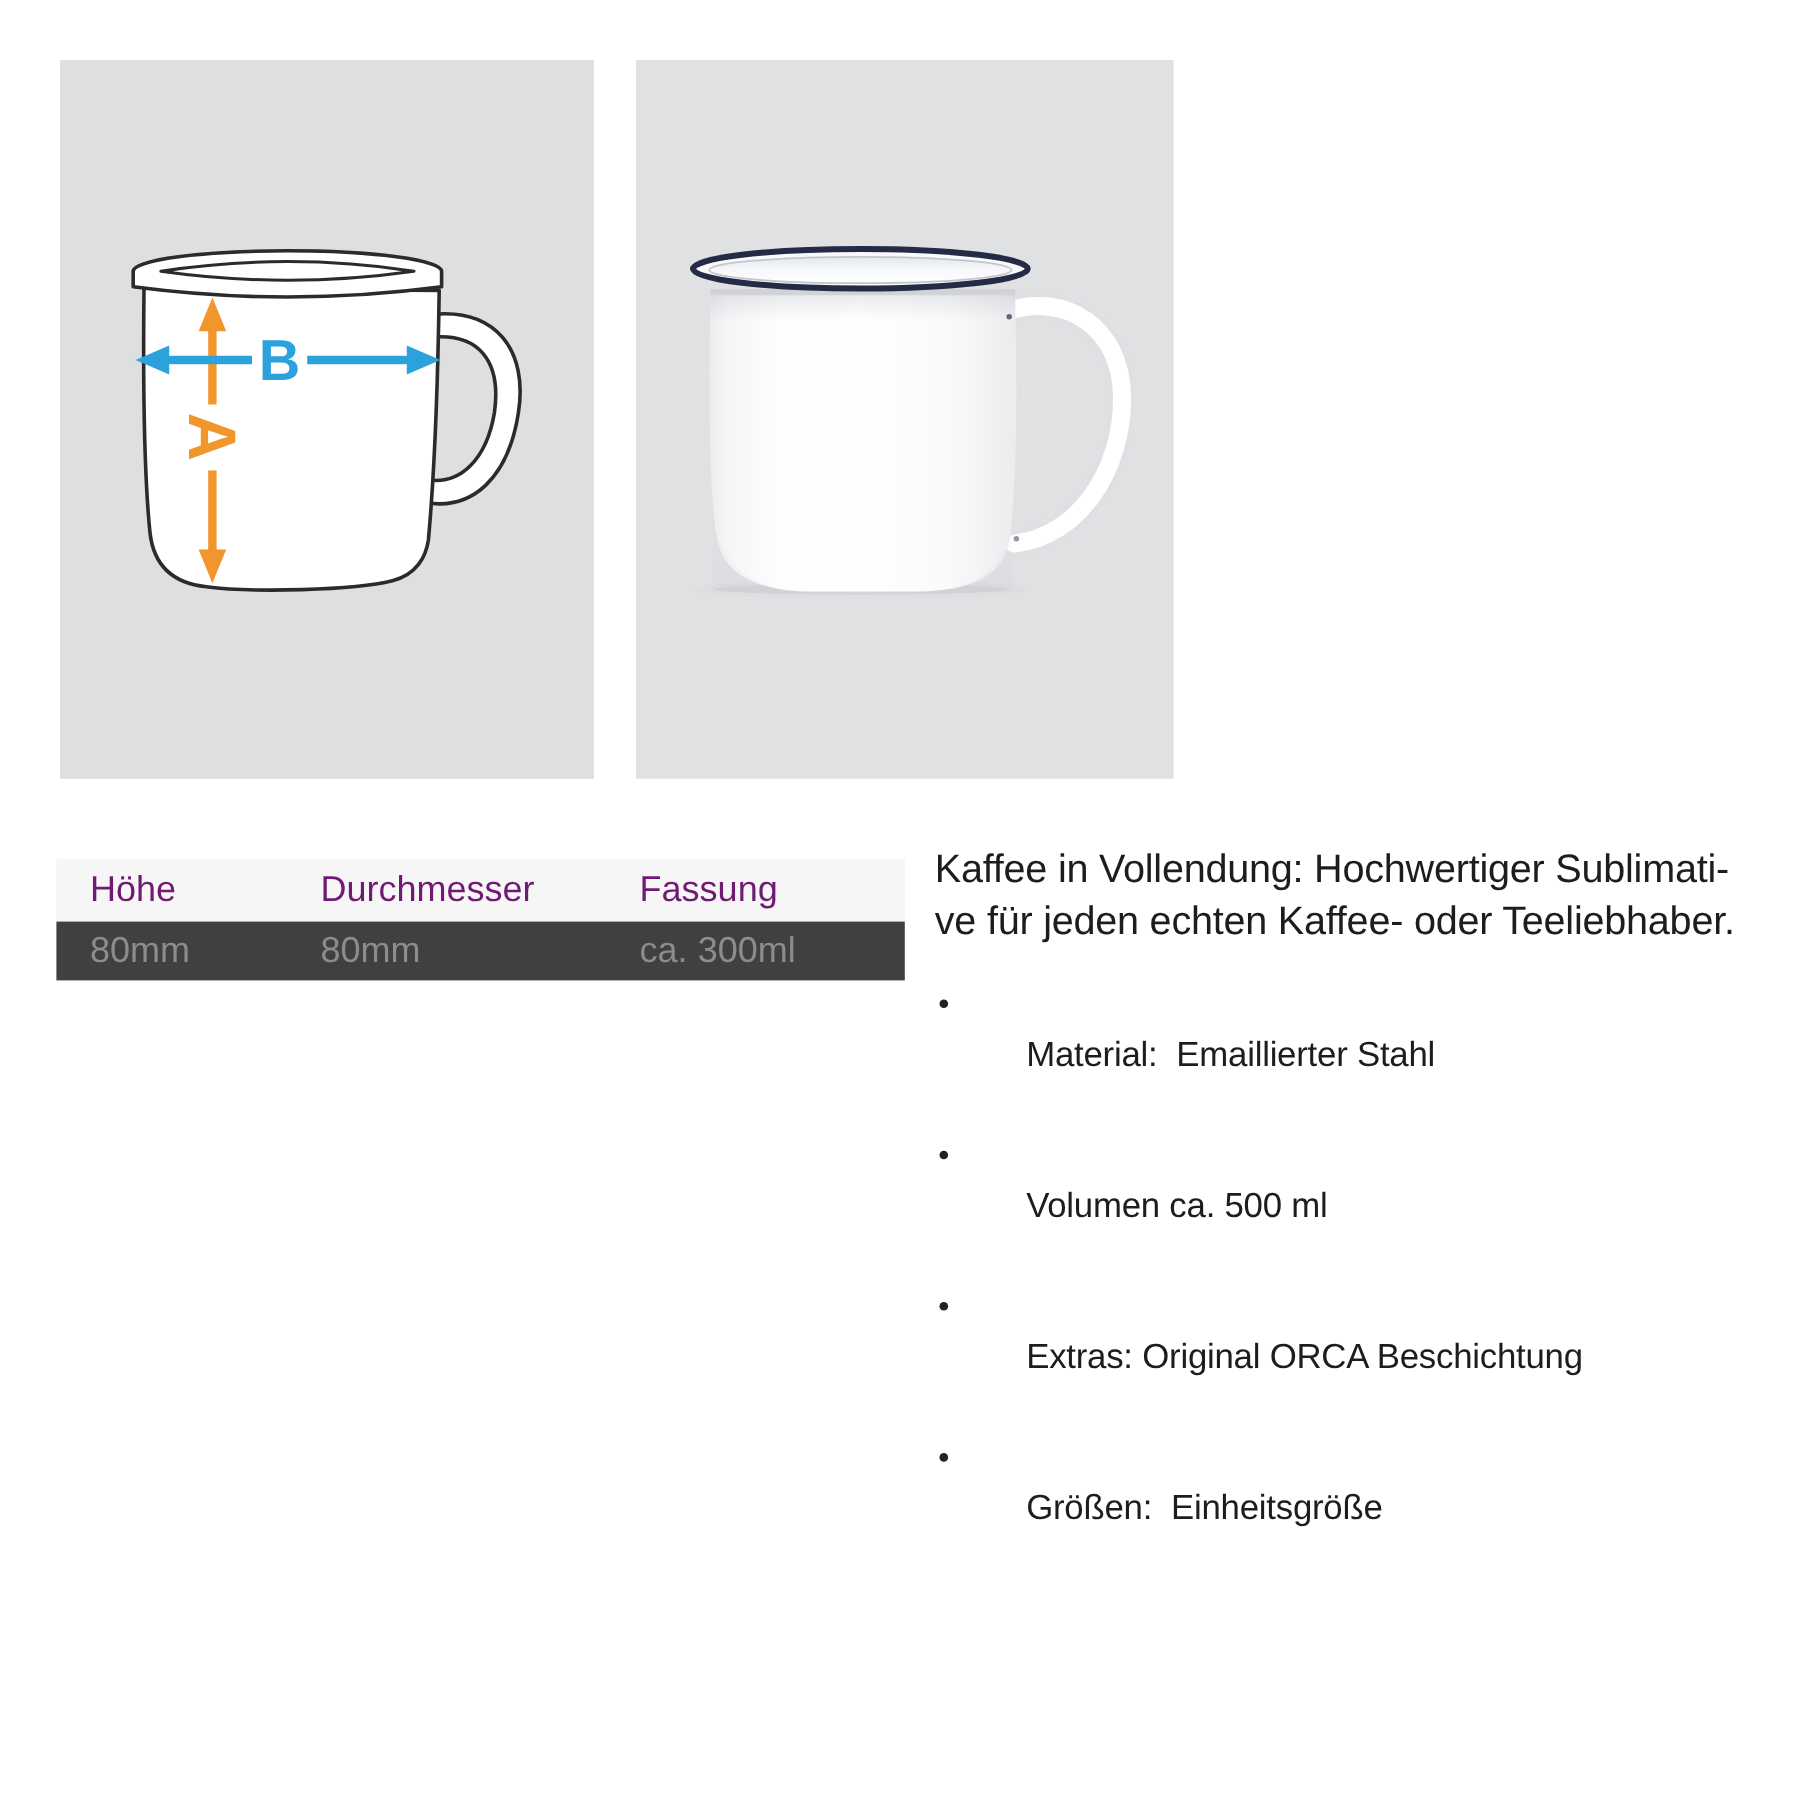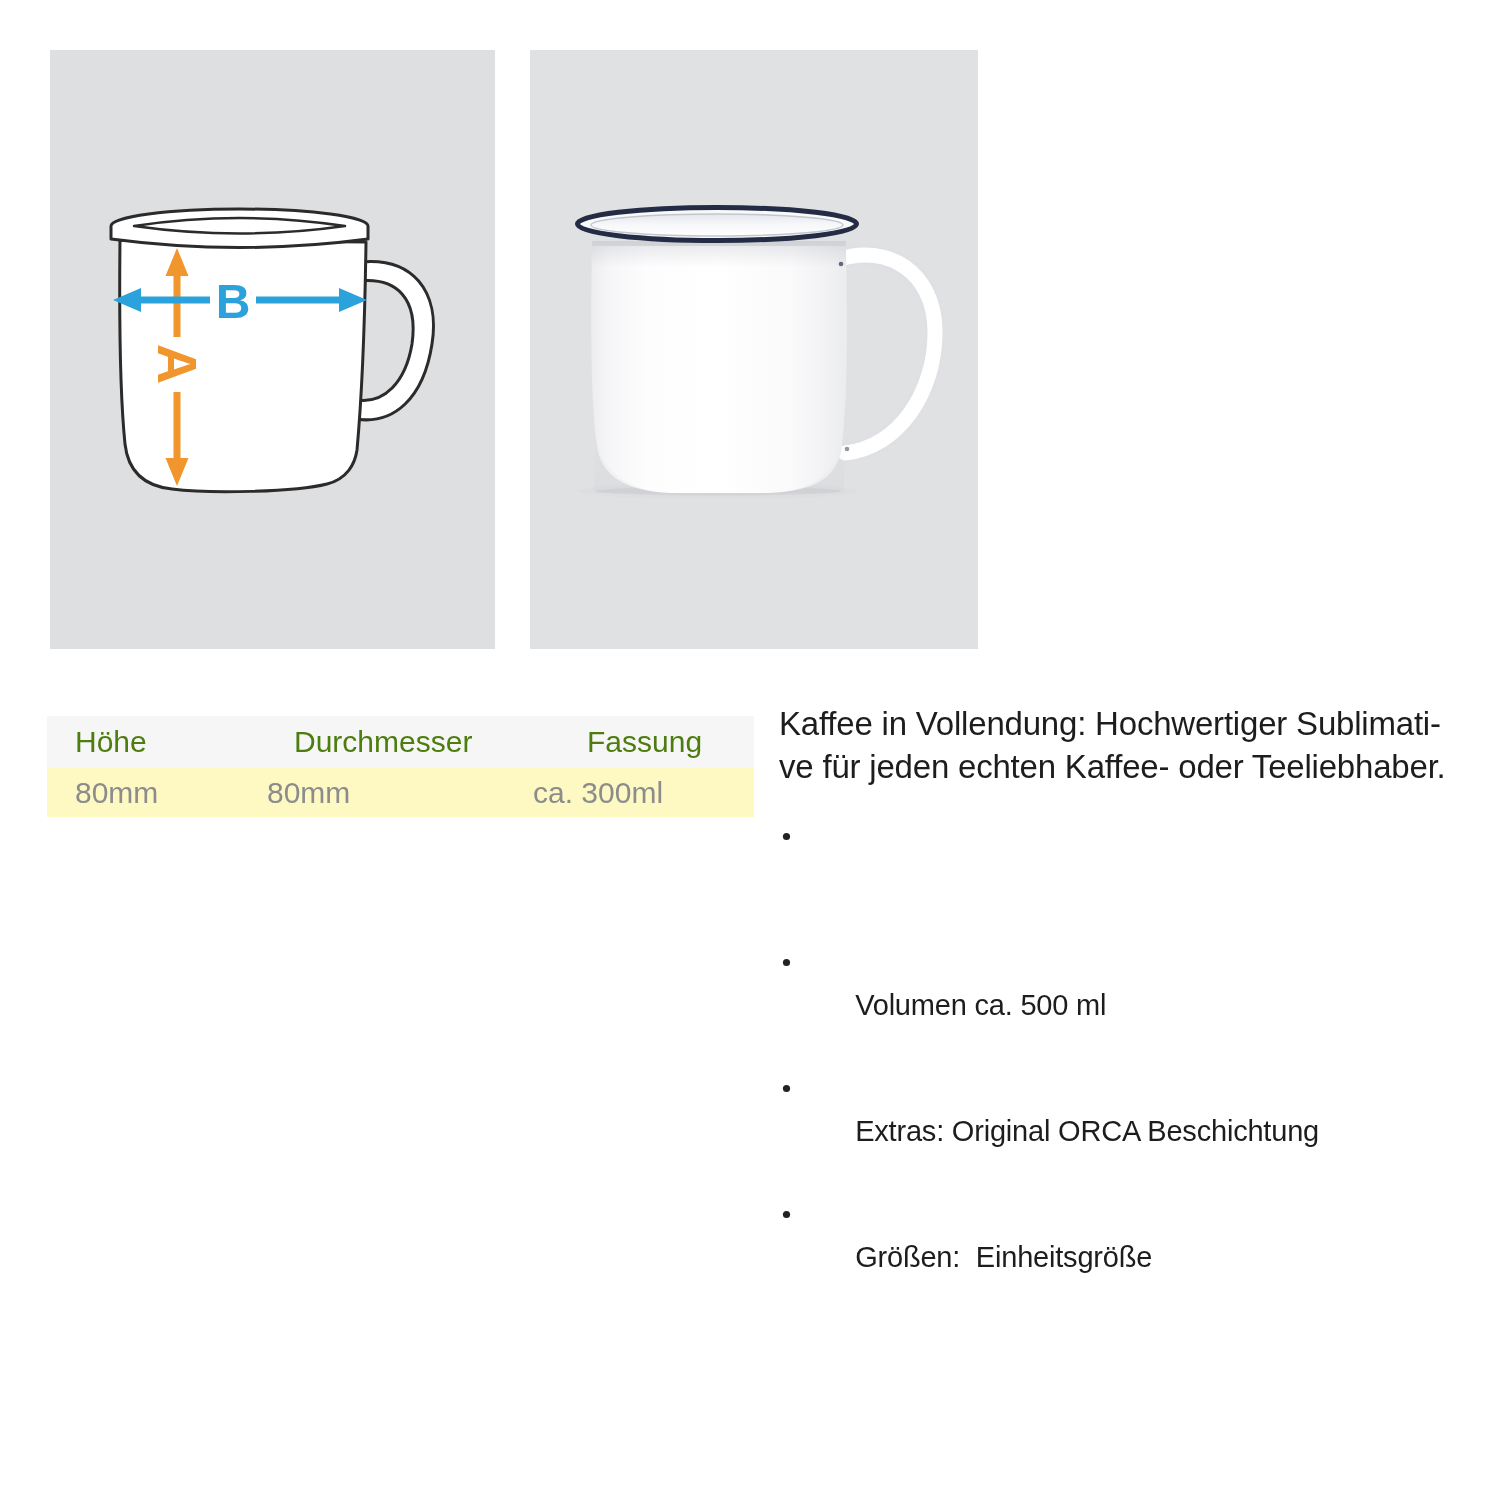--- a/index.html
+++ b/index.html
@@ -8,22 +8,22 @@
     font-family:"Liberation Sans",sans-serif;overflow:hidden;
   }
   .panel{position:absolute;top:50px;height:599px;}
   #diagram-panel{left:50px;width:445px;background:#DEDFE1;}
   #photo-panel{left:530px;width:448px;background:#E0E1E3;}
   .panel svg{display:block;width:100%;height:100%;}
 
   
   .size-table{position:absolute;left:47px;top:716px;width:707px;font-size:30px;}
   .size-row{display:grid;grid-template-columns:192px 266px 1fr;align-items:center;}
-  .size-row.header{background:#F6F6F6;color:#4d7c0f;height:52px;gap:27px;}
-  .size-row.values{background:#fef9c3;color:#8C8C8C;height:49px;}
+  .size-row.header{background:#F6F6F6;color:#701a75;height:52px;}
+  .size-row.values{background:#404040;color:#8C8C8C;height:49px;}
   .size-cell{padding-left:28px;white-space:nowrap;}
 
   
   .description{position:absolute;left:779px;top:702px;width:700px;color:#1D1D1F;}
   .para-line{font-size:33px;line-height:43px;white-space:pre;letter-spacing:-0.2px;}
   .spec-list{list-style:none;margin:28px 0 0 0;padding:0;}
   .spec-item{
     position:relative;padding-left:29px;font-size:29px;line-height:42px;
     white-space:pre;letter-spacing:-0.2px;
   }
@@ -121,21 +121,21 @@
   </div>
 </div>
 
 <div class="description">
   <div>
     <div class="para-line">Kaffee in Vollendung: Hochwertiger Sublimati-</div>
     <div class="para-line">ve für jeden echten Kaffee- oder Teeliebhaber.</div>
   </div>
   <ul class="spec-list">
     <li class="spec-item">
-      <span class="bullet-dot"></span>
+      <span class="bullet-dot"></span><span>Material:  Emaillierter Stahl</span>
     </li>
     <li class="spec-item">
       <span class="bullet-dot"></span><span>Volumen ca. 500 ml</span>
     </li>
     <li class="spec-item">
       <span class="bullet-dot"></span><span>Extras: Original ORCA Beschichtung</span>
     </li>
     <li class="spec-item">
       <span class="bullet-dot"></span><span>Größen:  Einheitsgröße</span>
     </li>

